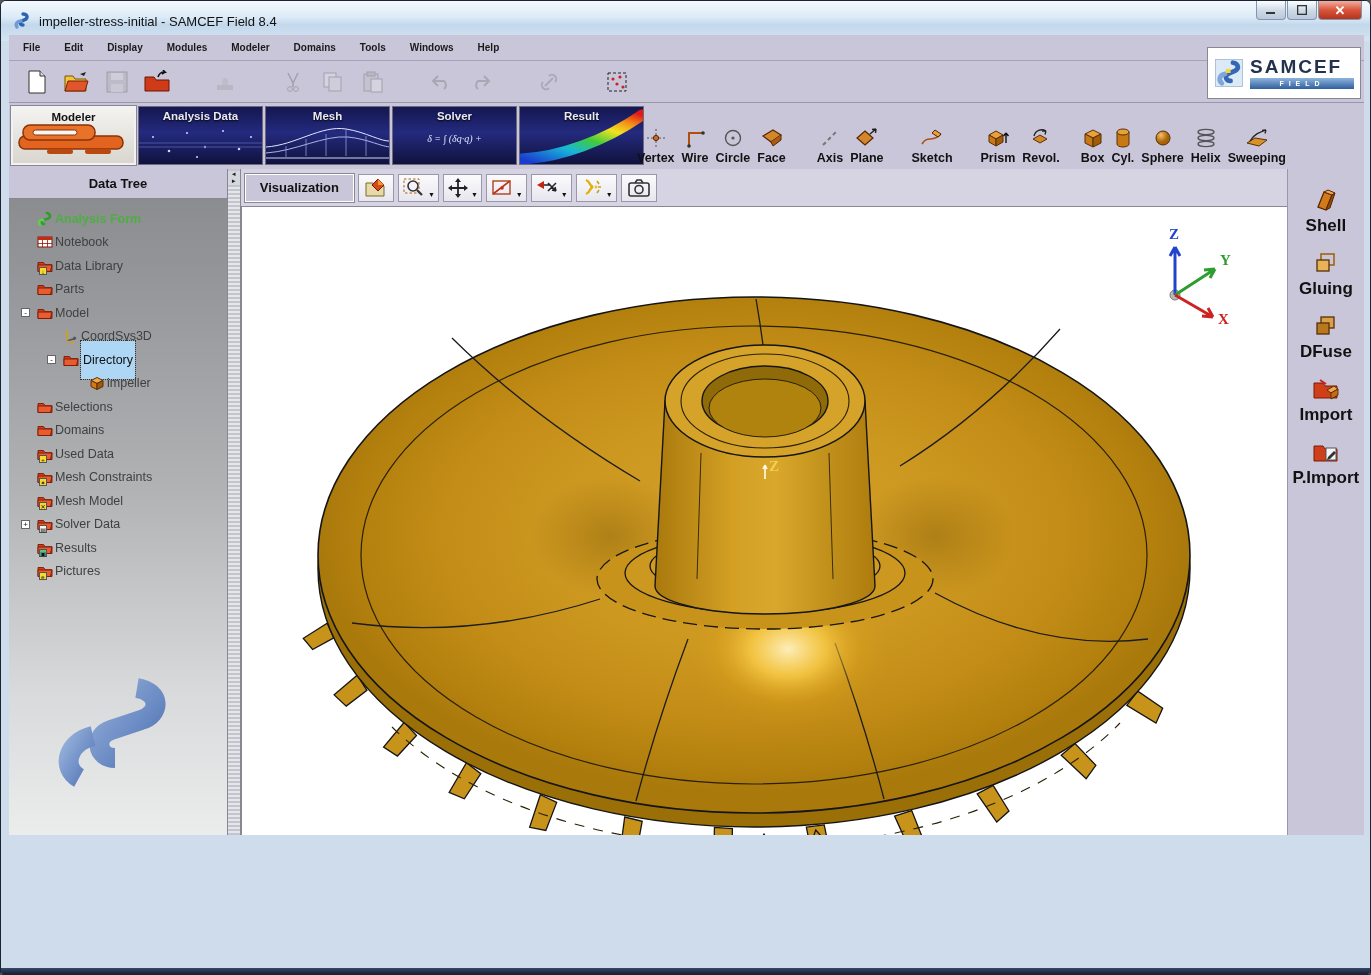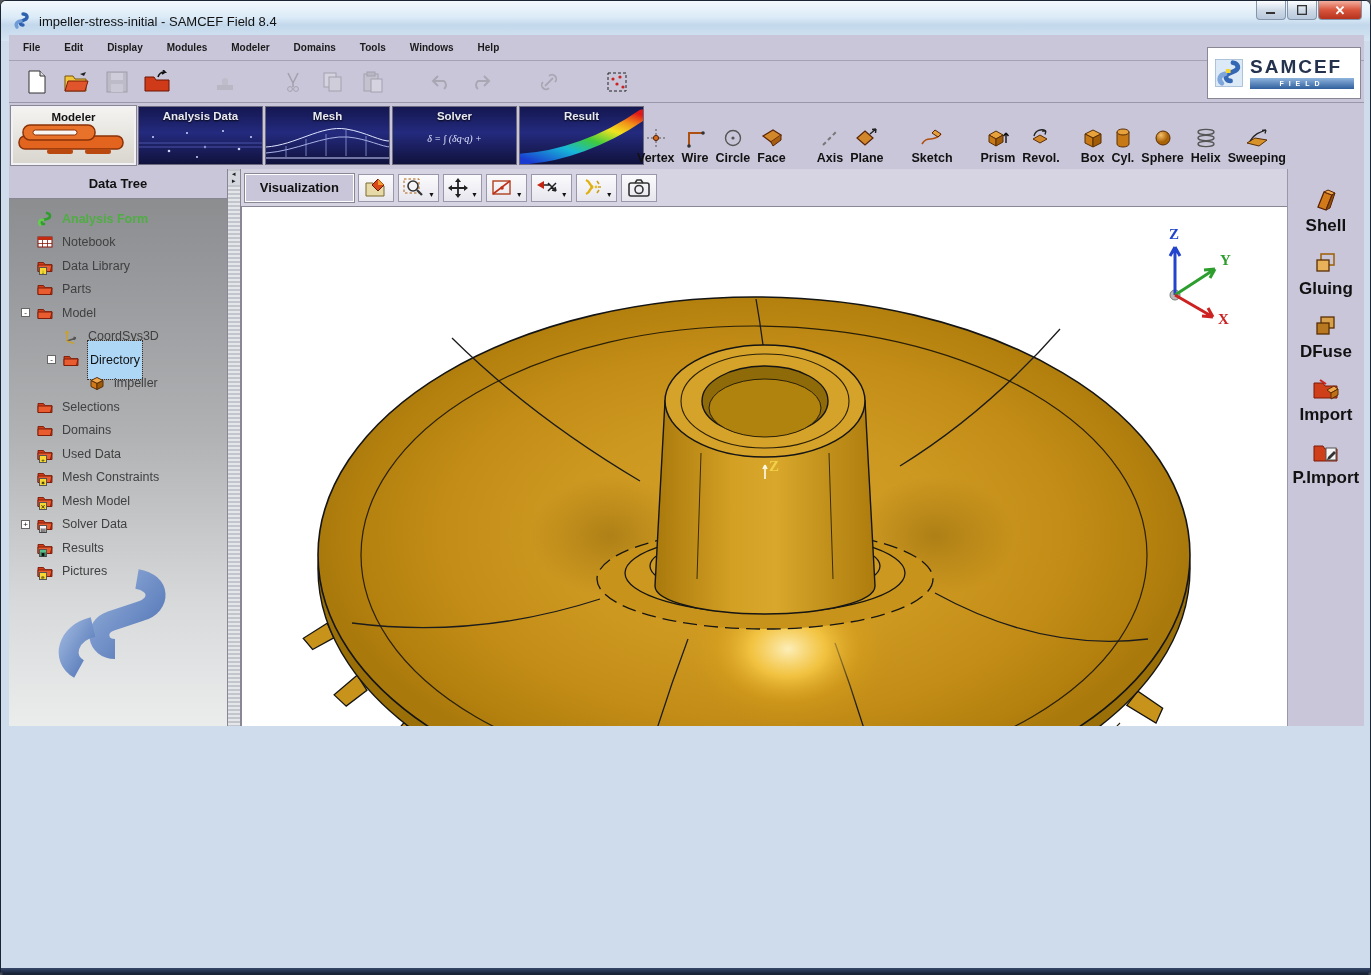--- a/index.html
+++ b/index.html
@@ -56,30 +56,30 @@
     font-size:10px; font-style:italic; font-family:"Liberation Serif",serif; }
 
   
   .geo-tools { position:absolute; left:636px; right:6px; top:106px; height:58px; display:flex;
     align-items:flex-end; gap:7px; }
   .geo-item { display:flex; flex-direction:column; align-items:center; gap:2px; cursor:pointer; }
   .geo-item .glabel { font-size:12.5px; font-weight:bold; color:#111; white-space:nowrap; }
   .gsep-a{margin-left:24px;} .gsep-b{margin-left:21px;text-align:center;} .gsep-c{margin-left:14px;}
 
   
-  .main { position:absolute; left:8px; top:168px; width:1355px; height:557px; display:flex; }
+  .main { position:absolute; left:8px; top:168px; width:1355px; height:666px; display:flex; }
 
   
   .left-panel { position:relative; width:220px; height:100%;
     background:linear-gradient(180deg,#87898b 0%,#96979a 18%,#b1b2b4 48%,#d8d9da 78%,#ebecec 100%); }
   .lp-header { height:30px; background:#c9c6da; border-bottom:1px solid #8a8795;
     display:flex; align-items:center; justify-content:center; font-size:13px; font-weight:bold; color:#111; }
   .tree { position:absolute; left:0; top:30px; right:0; bottom:0; padding-top:8px; }
   .trow { position:relative; height:23.5px; display:flex; align-items:center; font-size:12.5px; color:#3f4040; cursor:pointer; }
-  .trow .lbl { margin-left:9px; white-space:nowrap; }
+  .trow .lbl { margin-left:2px; white-space:nowrap; }
   .trow.green .lbl { color:#4fae43; font-weight:bold; }
   .trow .lbl.sel { background:#aed6f5; outline:1px dotted #333; color:#101010; padding:12px 2px; }
   .d0 { padding-left:28px; } .d1 { padding-left:54px; } .d2 { padding-left:80px; }
   .expbox { position:absolute; width:9px; height:9px; background:#fff; border:1px solid #666;
     font-size:8px; line-height:7px; text-align:center; color:#111; }
   .exp0 { left:12px; } .exp1 { left:38px; }
   .badge { position:absolute; width:8px; height:8px; font-size:6px; line-height:8px; text-align:center;
     border:1px solid #555; color:#111; bottom:3px; }
   .b-yellow { background:#f5d832; } .b-green { background:#58c08a; } .b-white { background:#f4f4f4; }
   .watermark { position:absolute; left:40px; bottom:40px; opacity:.95; }

